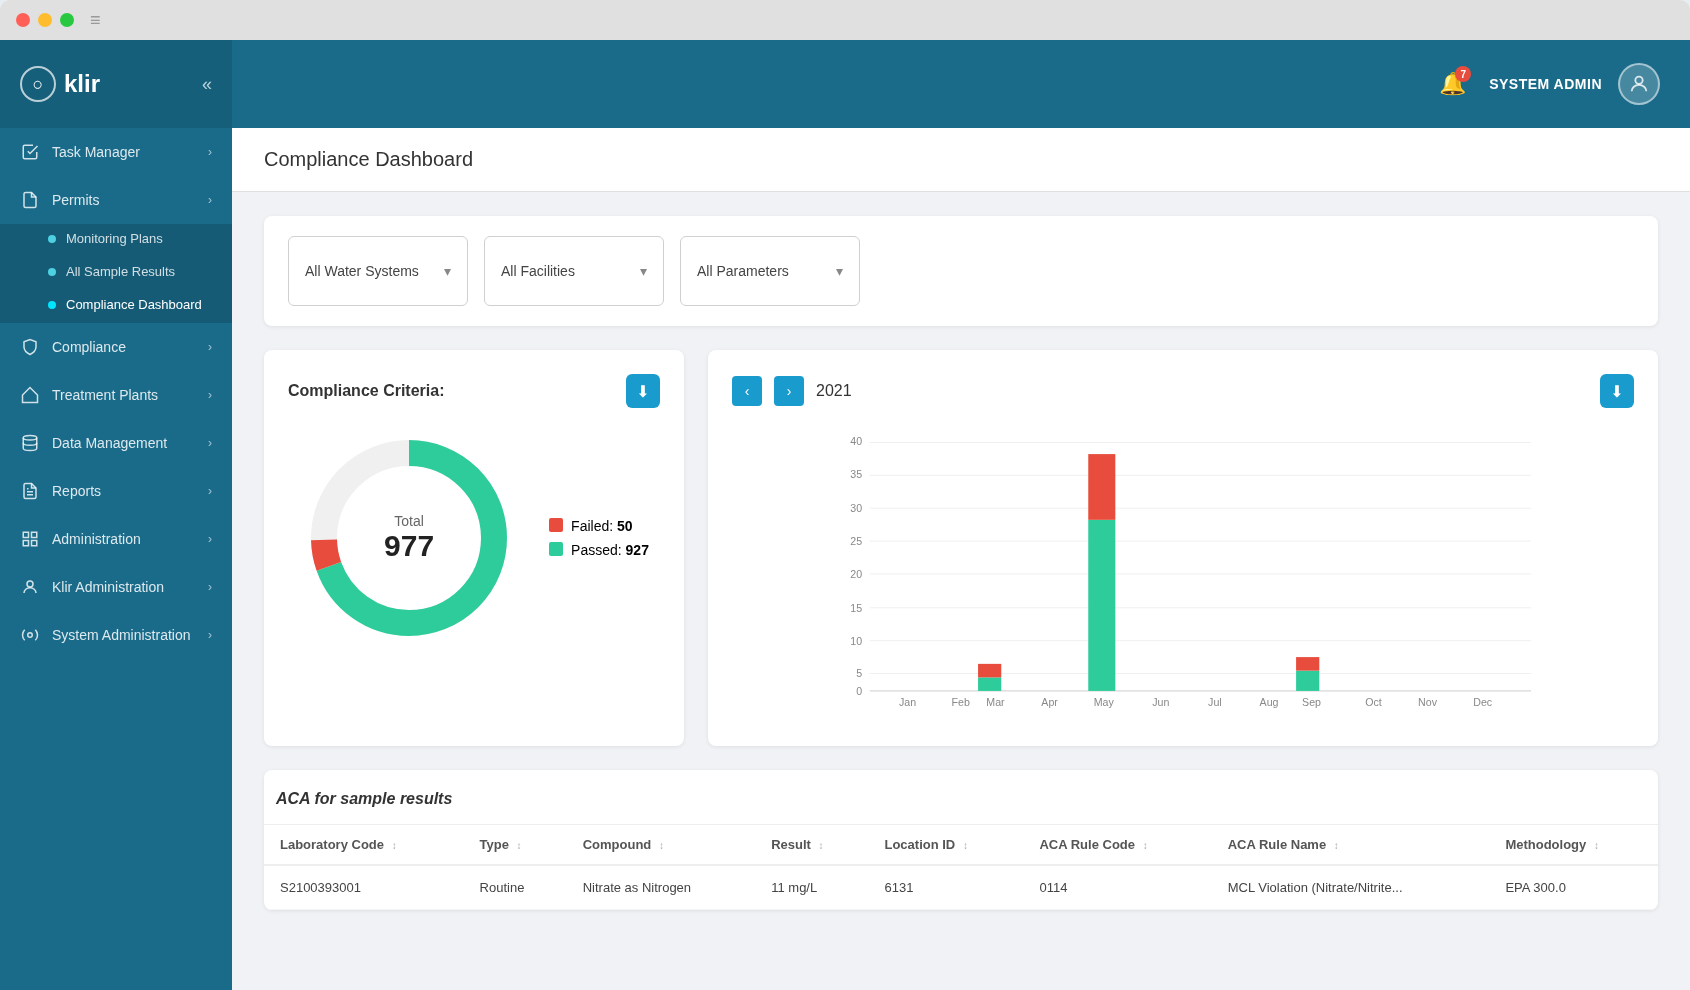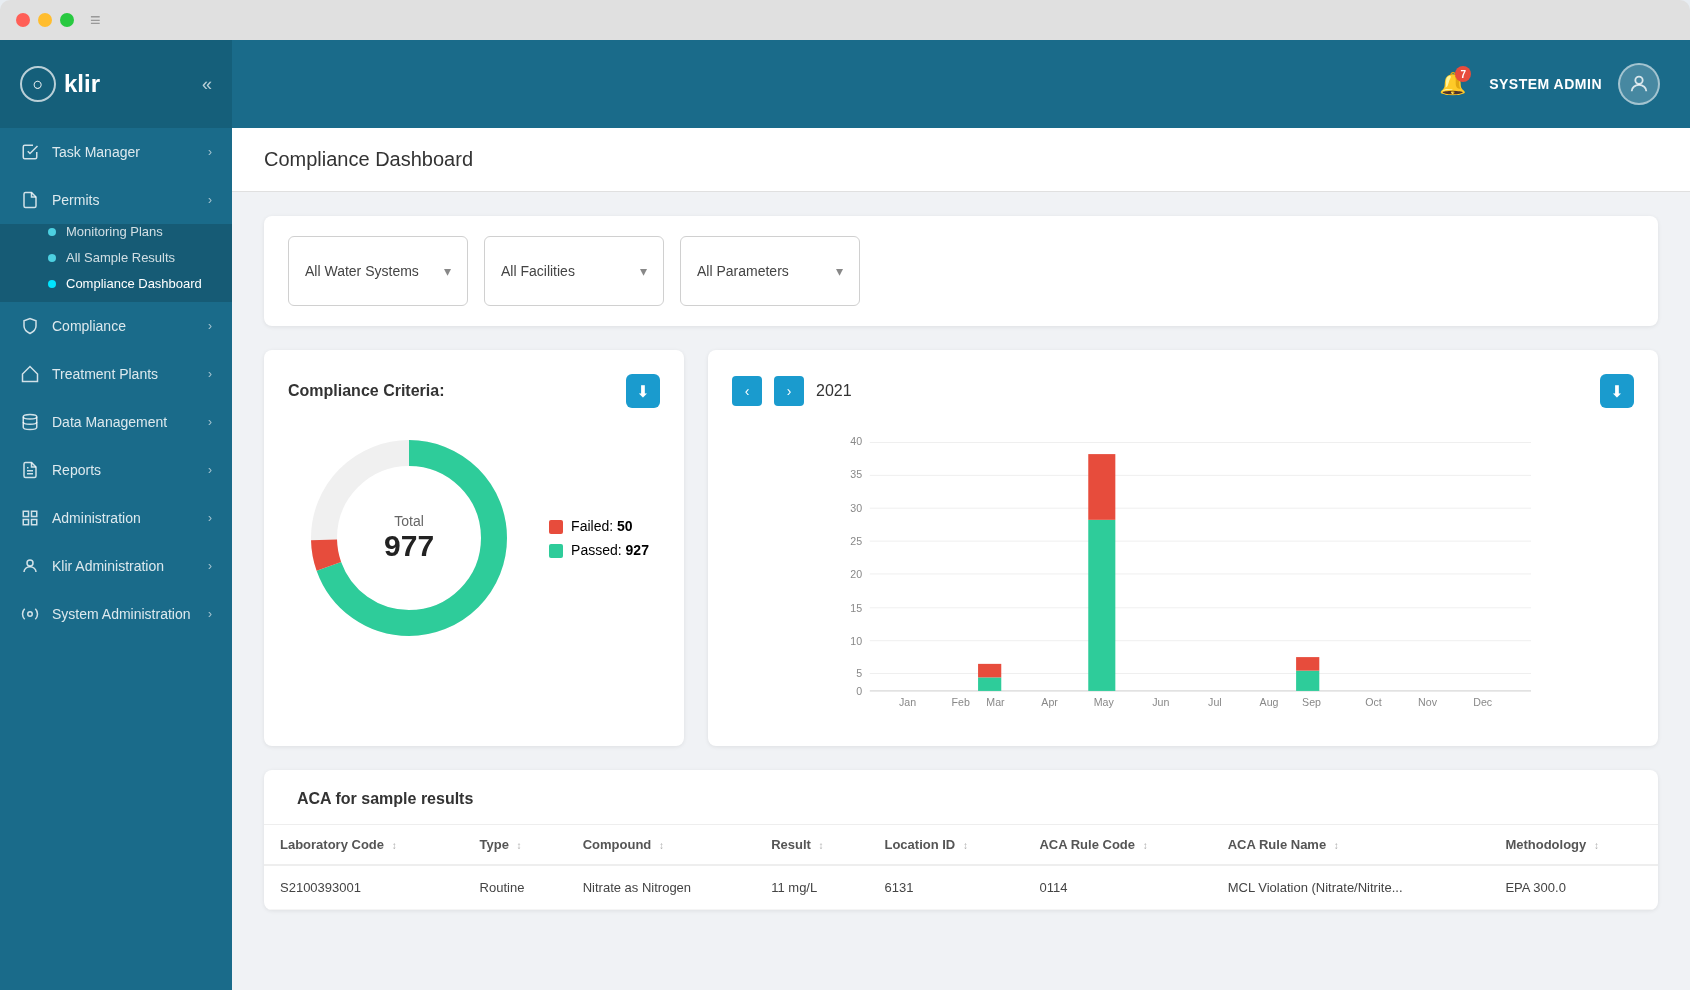--- a/index.html
+++ b/index.html
@@ -66,21 +66,21 @@
     }
     .nav-item.active { background: rgba(255,255,255,0.15); }
     .nav-item .nav-label { flex: 1; }
     .nav-item .chevron { color: rgba(255,255,255,0.6); font-size: 12px; }
     .nav-icon { width: 20px; height: 20px; display: flex; align-items: center; justify-content: center; font-size: 16px; flex-shrink: 0; }
 
     .nav-submenu { background: rgba(0,0,0,0.15); }
     .nav-subitem {
       display: flex;
       align-items: center;
-      padding: 0 20px 11px 48px;
+      padding: 7px 20px 11px 48px;
       color: rgba(255,255,255,0.8);
       cursor: pointer;
       font-size: 13px;
       gap: 10px;
     }
     .nav-subitem.active { color: white; }
     .dot-indicator {
       width: 8px; height: 8px; border-radius: 50%;
       background: #4dd0e1;
       flex-shrink: 0;
@@ -207,21 +207,21 @@
 
     
     .donut-container {
       display: flex;
       align-items: center;
       gap: 30px;
       justify-content: center;
     }
     .donut-svg { width: 220px; height: 220px; }
     .donut-legend { display: flex; flex-direction: column; gap: 8px; }
-    .legend-item { display: flex; align-items: flex-end; gap: 8px; font-size: 14px; }
+    .legend-item { display: flex; align-items: flex-start; gap: 8px; font-size: 14px; }
     .legend-dot { width: 14px; height: 14px; border-radius: 2px; flex-shrink: 0; }
     .legend-failed { background: #e74c3c; }
     .legend-passed { background: #2ecc9a; }
     .donut-wrapper {
       position: relative;
       width: 220px; height: 220px;
       display: flex; align-items: center; justify-content: center;
     }
     .donut-inner {
       position: absolute;
@@ -248,21 +248,21 @@
       position: relative;
     }
 
     
     .table-card {
       background: white;
       border-radius: 8px;
       box-shadow: 0 1px 4px rgba(0,0,0,0.08);
       overflow: hidden;
     }
-    .table-header-section { padding: 20px 33px 16px; border-bottom: 1px solid #eee; }
+    .table-header-section { padding: 20px 12px 16px; border-bottom: 1px solid #eee; font-style: italic; }
     .table-section-title { font-size: 16px; font-weight: 600; color: #333; }
 
     table { width: 100%; border-collapse: collapse; }
     thead tr { border-bottom: 2px solid #eee; }
     th {
       padding: 12px 16px;
       text-align: left;
       font-size: 13px;
       font-weight: 600;
       color: #555;

